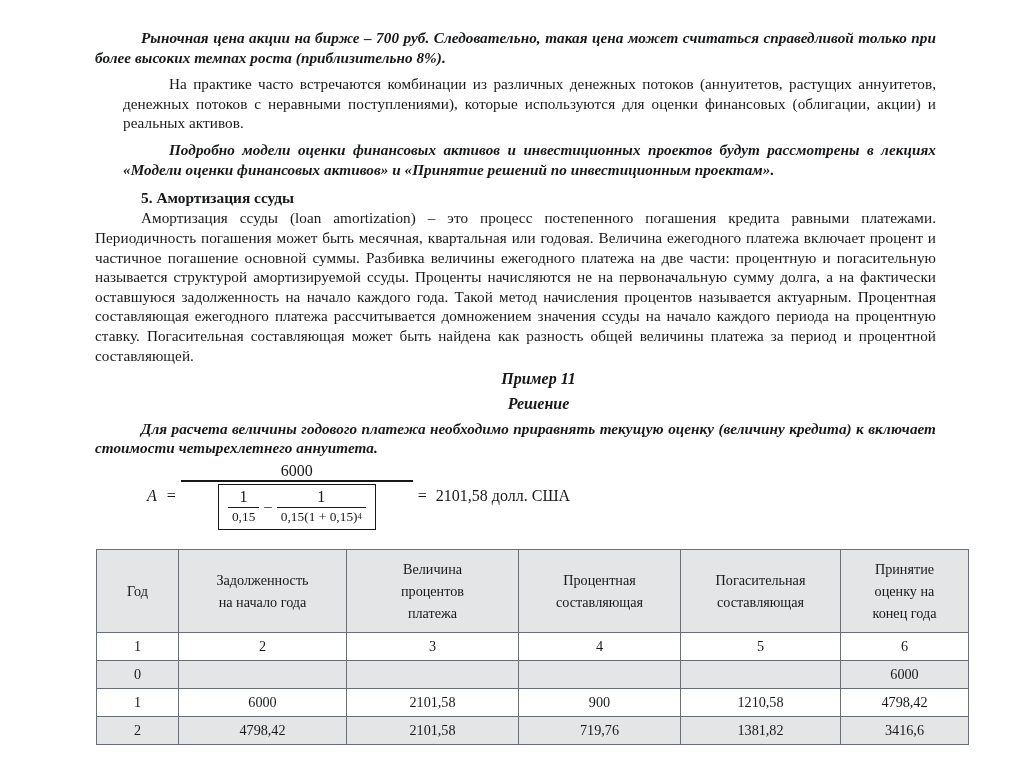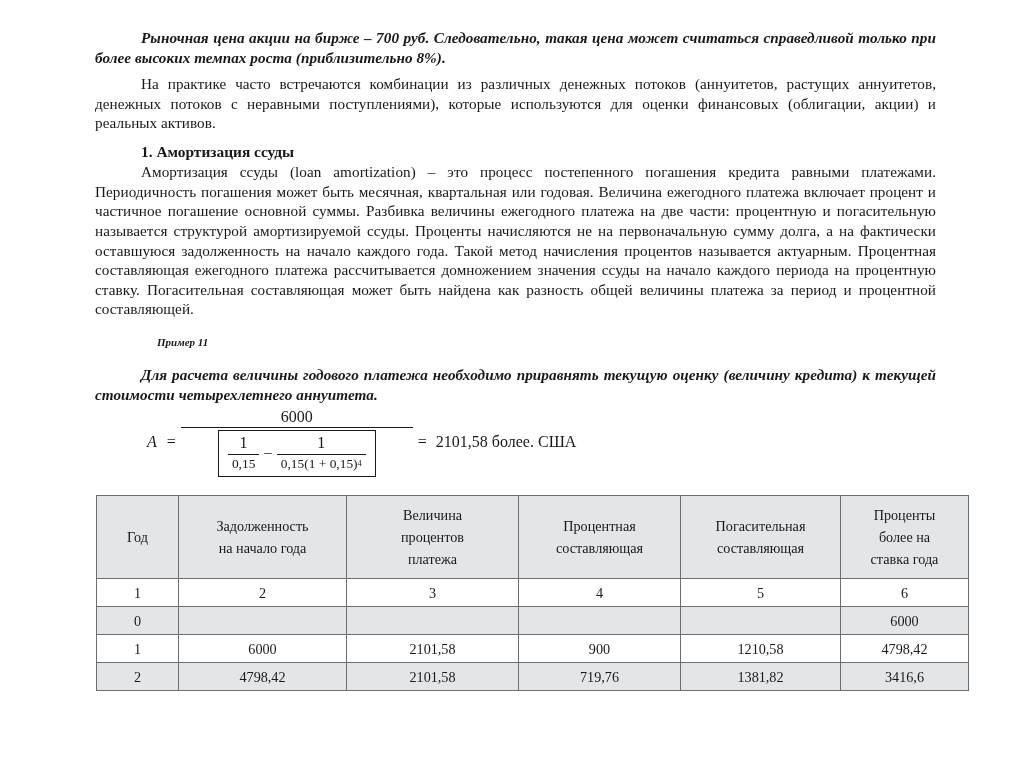--- a/index.html
+++ b/index.html
@@ -34,37 +34,38 @@
   }
   p.italic {
     font-style: italic;
     font-weight: 600;
   }
   p.bolditalic {
     font-style: italic;
     font-weight: bold;
     text-indent: 46px;
   }
-  p.gap { margin-top: 7px; }
+  p.gap { margin-top: 7px; margin-left: 28px; }
 
   h2.section-heading {
     margin: 9px 0 0 0;
     font-size: 15.4px;
     font-weight: bold;
     text-indent: 46px;
     line-height: 1.3;
   }
 
   .label-line {
-    margin: 16px;
-    font-size: 11px;
+    margin: 4px;
+    font-size: 16px;
     font-style: italic;
     font-weight: 600;
     text-indent: 46px;
     line-height: 1.3;
+    text-align: center;
   }
 
   
   .formula {
     margin: 7px 0 0 0;
     padding-left: 52px;
     display: flex;
     align-items: center;
     font-size: 15px;
     height: 62px;
@@ -181,30 +182,32 @@
 </style>
 </head>
 <body>
 
 <div class="page">
 
   <p class="italic">Рыночная цена акции на бирже – 700 руб. Следовательно, такая цена может считаться справедливой только при более высоких темпах роста (приблизительно 8%).</p>
 
   <p class="gap">На практике часто встречаются комбинации из различных денежных потоков (аннуитетов, растущих аннуитетов, денежных потоков с неравными поступлениями), которые используются для оценки финансовых (облигации, акции) и реальных активов.</p>
 
-
-  <h2 class="section-heading">1. Амортизация ссуды</h2>
+  <p class="bolditalic gap">Подробно модели оценки финансовых активов и инвестиционных проектов будут рассмотрены в лекциях «Модели оценки финансовых активов» и «Принятие решений по инвестиционным проектам».</p>
+
+  <h2 class="section-heading">5. Амортизация ссуды</h2>
 
   <p>Амортизация ссуды (loan amortization) – это процесс постепенного погашения кредита равными платежами. Периодичность погашения может быть месячная, квартальная или годовая. Величина ежегодного платежа включает процент и частичное погашение основной суммы. Разбивка величины ежегодного платежа на две части: процентную и погасительную называется структурой амортизируемой ссуды. Проценты начисляются не на первоначальную сумму долга, а на фактически оставшуюся задолженность на начало каждого года. Такой метод начисления процентов называется актуарным. Процентная составляющая ежегодного платежа рассчитывается домножением значения ссуды на начало каждого периода на процентную ставку. Погасительная составляющая может быть найдена как разность общей величины платежа за период и процентной составляющей.</p>
 
   <div class="label-line">Пример 11</div>
 
 
-
-  <p class="italic">Для расчета величины годового платежа необходимо приравнять текущую оценку (величину кредита) к текущей стоимости четырехлетнего аннуитета.</p>
+  <div class="label-line">Решение</div>
+
+  <p class="italic">Для расчета величины годового платежа необходимо приравнять текущую оценку (величину кредита) к включает стоимости четырехлетнего аннуитета.</p>
 
   <div class="formula">
     <span class="var">A</span>
     <span class="eq">=</span>
 
     <span class="bigfrac">
       <span class="num">6000</span>
       <span class="bar"></span>
       <span class="den">
         <span class="bracket-wrap">
@@ -221,21 +224,21 @@
                 <span>0,15(1 + 0,15)</span>
                 <sup>4</sup>
               </span>
           </span>
         </span>
       </span>
     </span>
 
     <span class="eq">=</span>
     <span class="result">2101,58</span>
-    <span class="result">более. США</span>
+    <span class="result">долл. США</span>
   </div>
 
   <div class="table-wrap">
     <table class="amort">
       <colgroup>
         <col class="c-year">
           <col class="c-debt">
           <col class="c-pay">
         <col class="c-int">
           <col class="c-prin">
@@ -257,23 +260,23 @@
           </th>
           <th>
             <span class="hl">Процентная</span>
             <span class="hl">составляющая</span>
           </th>
           <th>
             <span class="hl">Погасительная</span>
             <span class="hl">составляющая</span>
           </th>
           <th>
-            <span class="hl">Проценты</span>
-            <span class="hl">более на</span>
-            <span class="hl">ставка года</span>
+            <span class="hl">Принятие</span>
+            <span class="hl">оценку на</span>
+            <span class="hl">конец года</span>
           </th>
         </tr>
       </thead>
       <tbody>
         <tr class="plain">
           <td>1</td>
           <td>2</td>
           <td>3</td>
           <td>4</td>
           <td>5</td>

